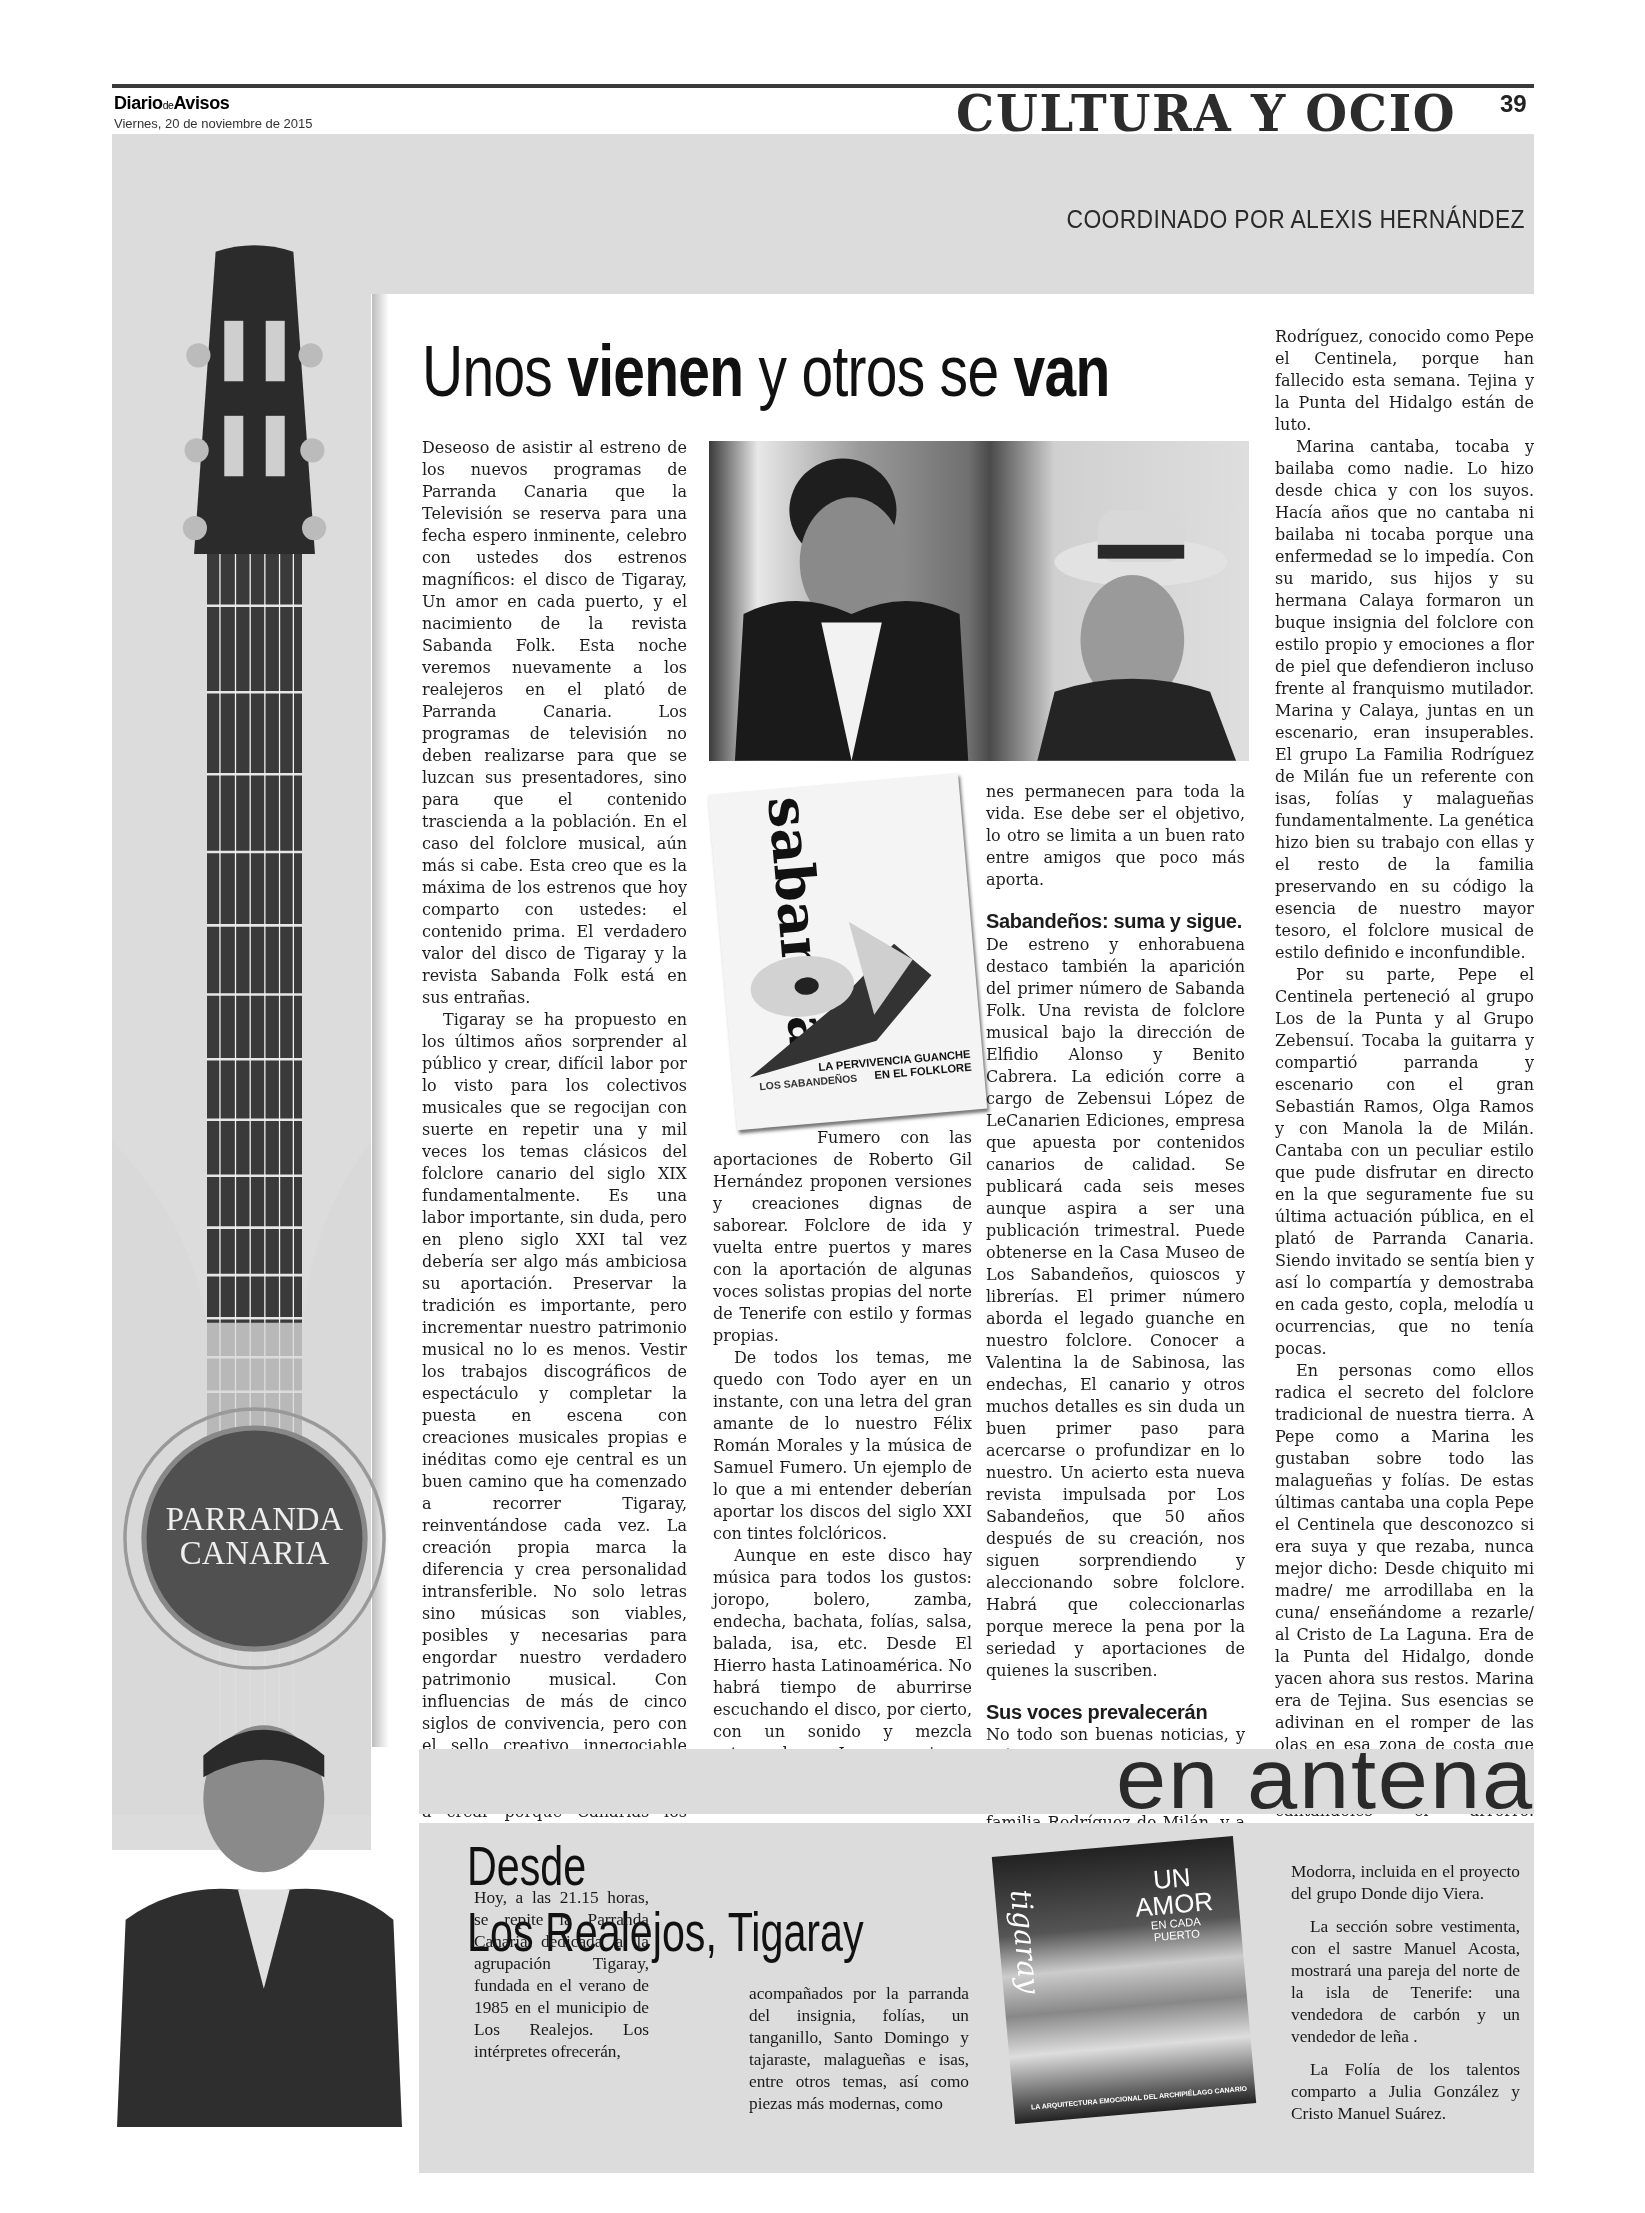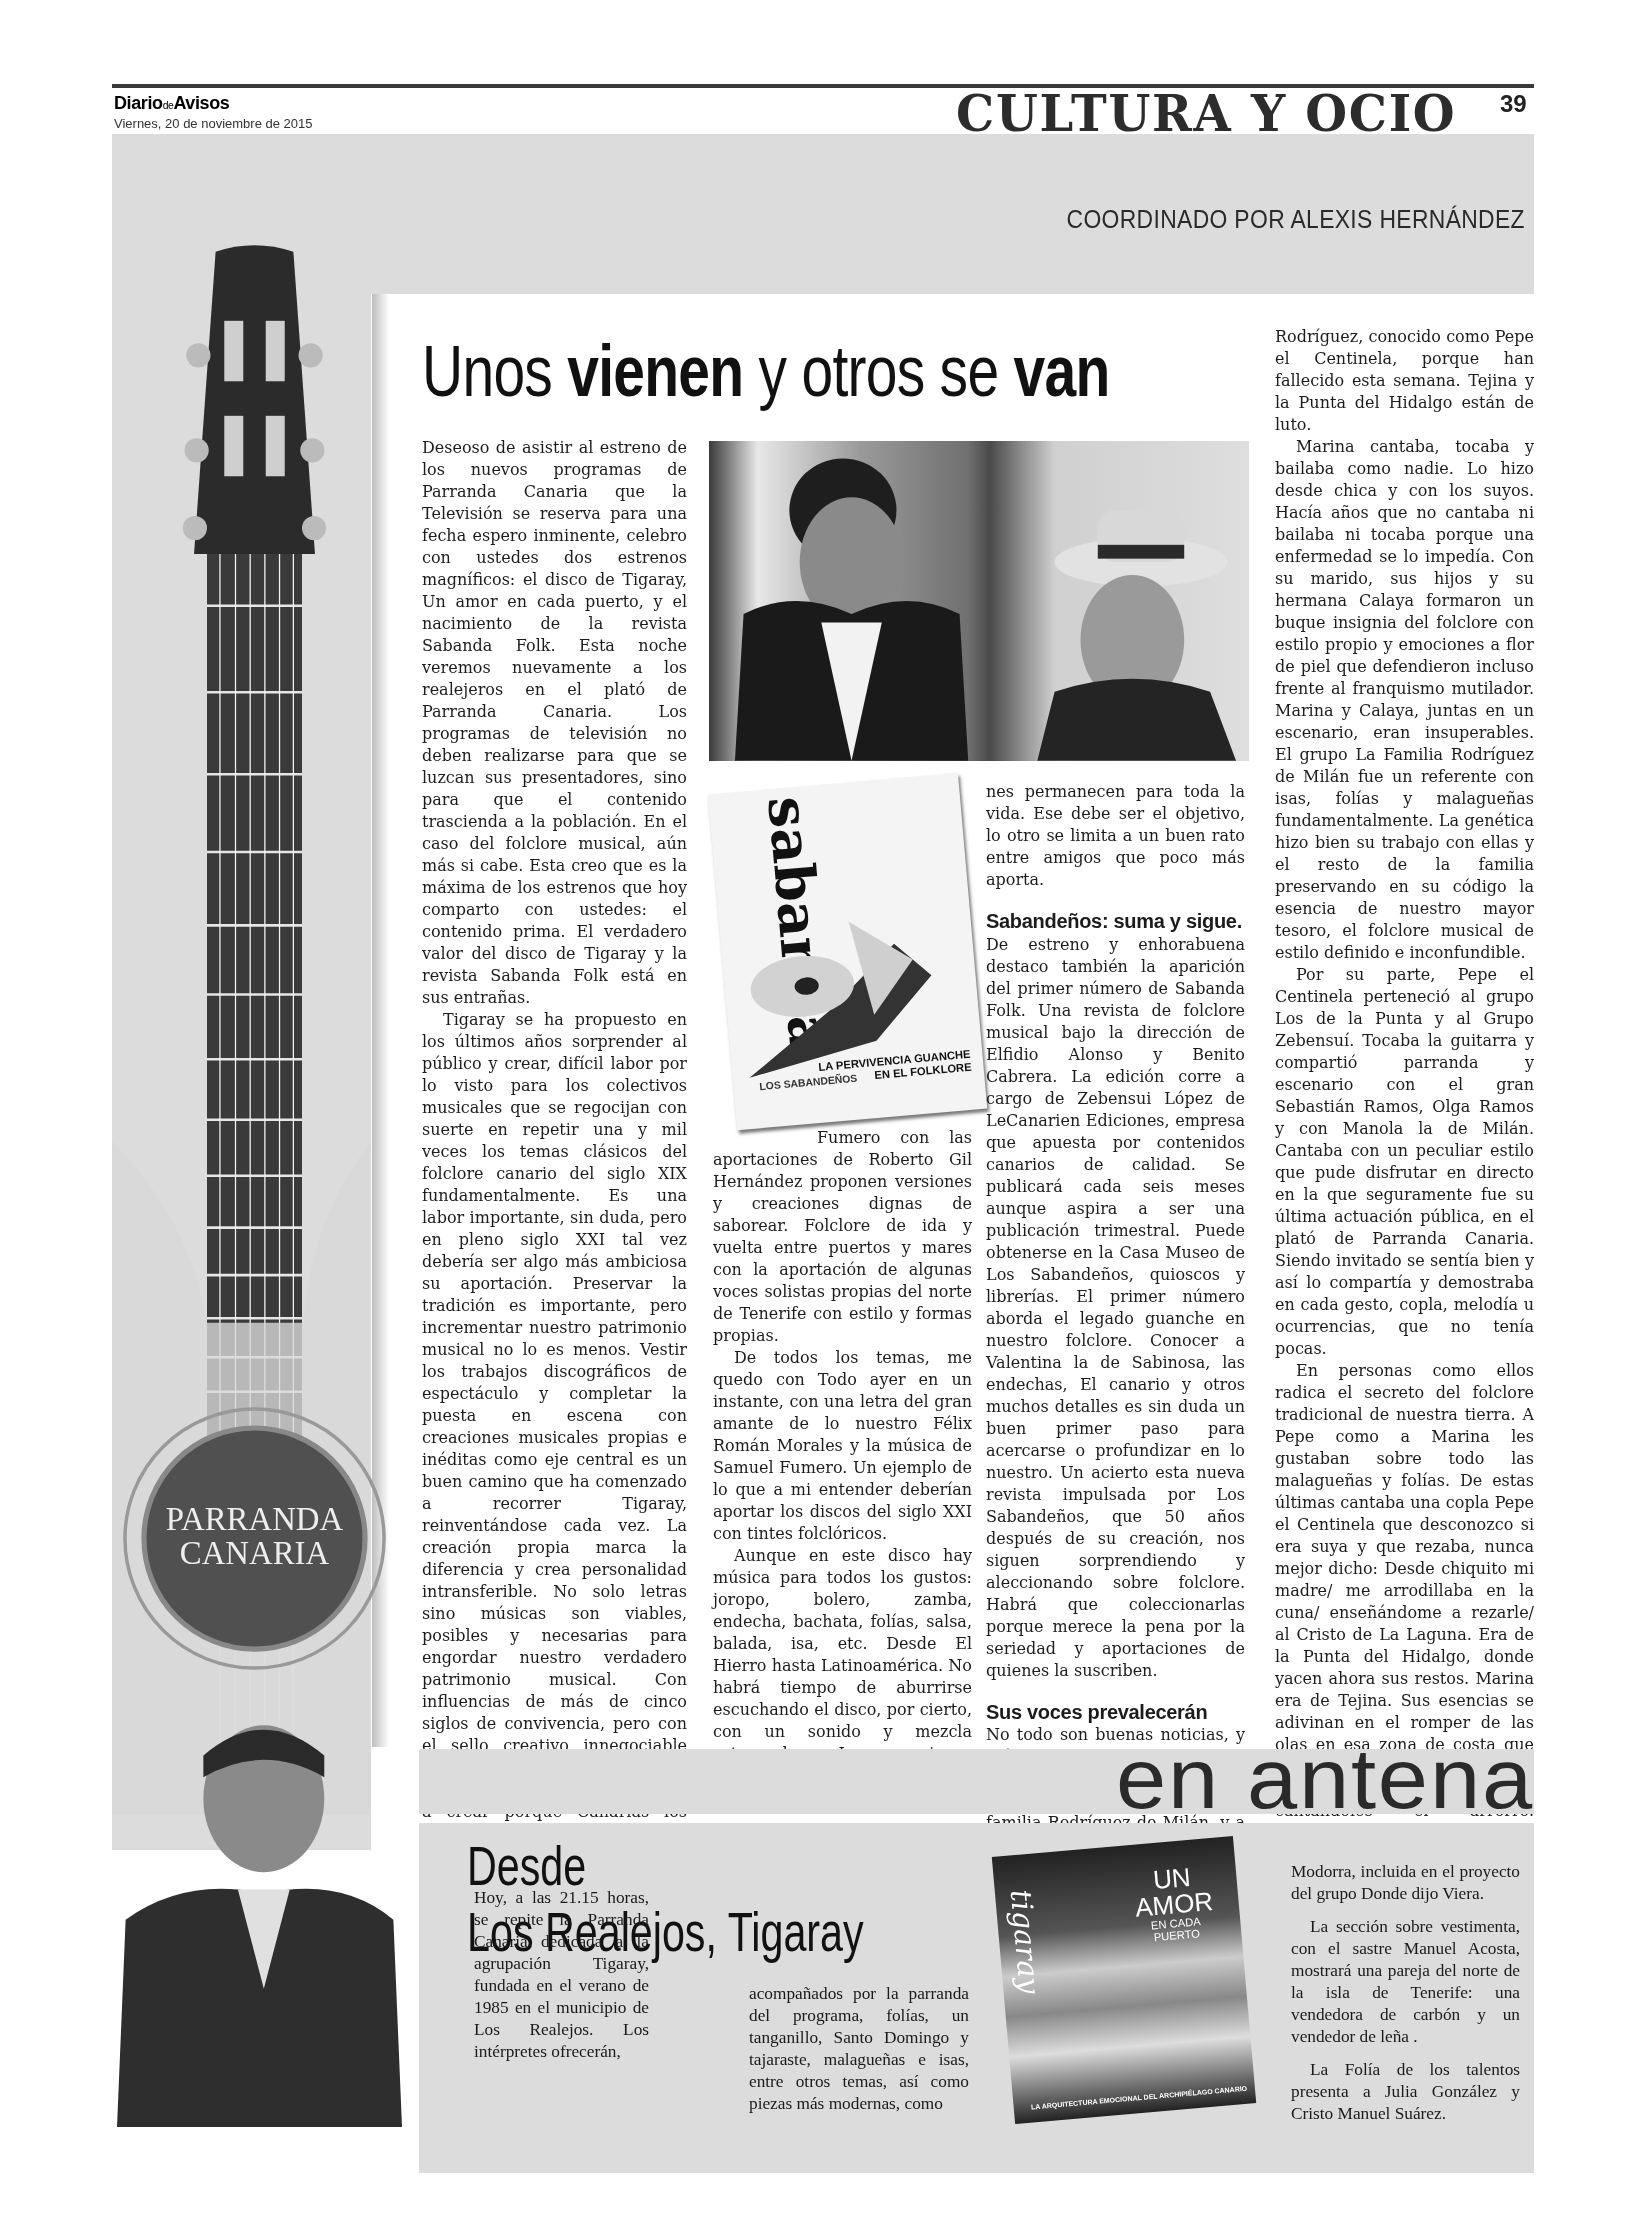--- a/index.html
+++ b/index.html
@@ -177,30 +177,30 @@
 
 <div class="abs desde">
   <div>Desde</div>
   <div>Los Realejos, Tigaray</div>
 </div>
 
 <div class="abs ant-col ant1">
     <p>Hoy, a las 21.15 horas, se repite la Parranda Canaria dedicada a la agrupación Tigaray, fundada en el verano de 1985 en el municipio de Los Realejos. Los intérpretes ofrecerán,</p>
   </div>
 <div class="abs ant-col ant2">
-    <p>acompañados por la parranda del programa, folías, un tanganillo, Santo Domingo y tajaraste, malagueñas e isas, entre otros temas, así como piezas más modernas, como</p>
+    <p>acompañados por la parranda del insignia, folías, un tanganillo, Santo Domingo y tajaraste, malagueñas e isas, entre otros temas, así como piezas más modernas, como</p>
   </div>
 
 <div class="abs cd">
   <div class="cd-title">
     <div style="font-size:26px;line-height:26px;">UN AMOR</div>
     <div style="font-size:11.2px;">EN CADA PUERTO</div>
   </div>
   <div style="position:absolute;left:8.6px;top:35px;color:#fff;font-family:'DejaVu Serif',serif;font-style:italic;font-size:29px;transform:rotate(90deg);transform-origin:left top;left:43px;">tigaray</div>
   <div style="position:absolute;left:17.3px;bottom:12px;color:#fff;font-family:'Liberation Sans',sans-serif;font-size:7px;font-weight:bold;">LA ARQUITECTURA EMOCIONAL DEL ARCHIPIÉLAGO CANARIO</div>
 </div>
 
 <div class="abs ant-col ant3">
   <p>Modorra, incluida en el proyecto del grupo Donde dijo Viera.</p>
   <p>La sección sobre vestimenta, con el sastre Manuel Acosta, mostrará una pareja del norte de la isla de Tenerife: una vendedora de carbón y un vendedor de leña .</p>
-  <p>La Folía de los talentos presenta a Julia González y Cristo Manuel Suárez.</p>
+  <p>La Folía de los talentos comparto a Julia González y Cristo Manuel Suárez.</p>
 </div>
 
 
 </body></html>

